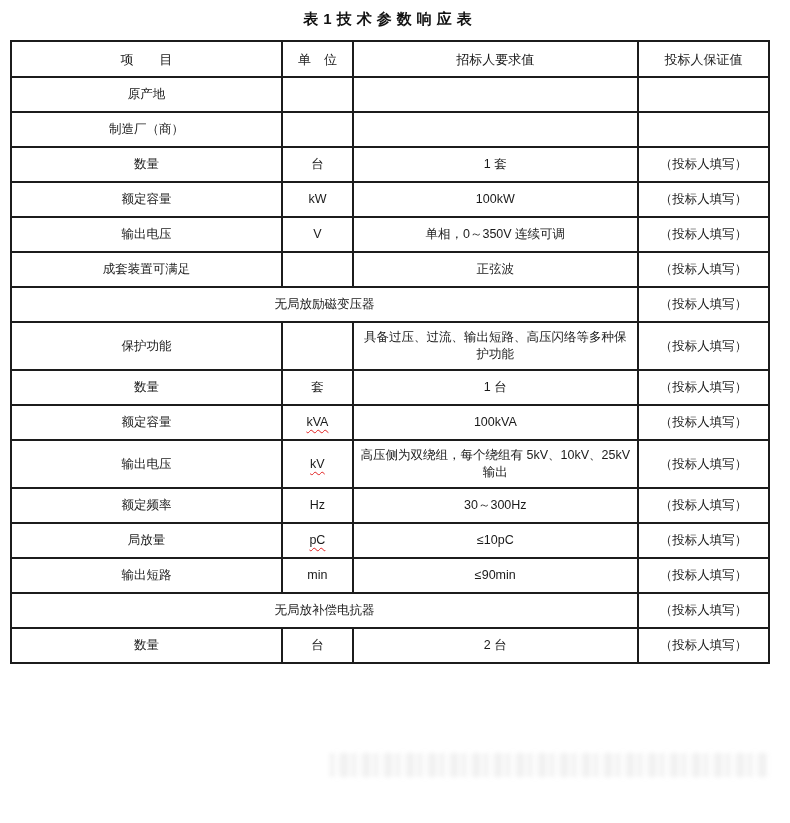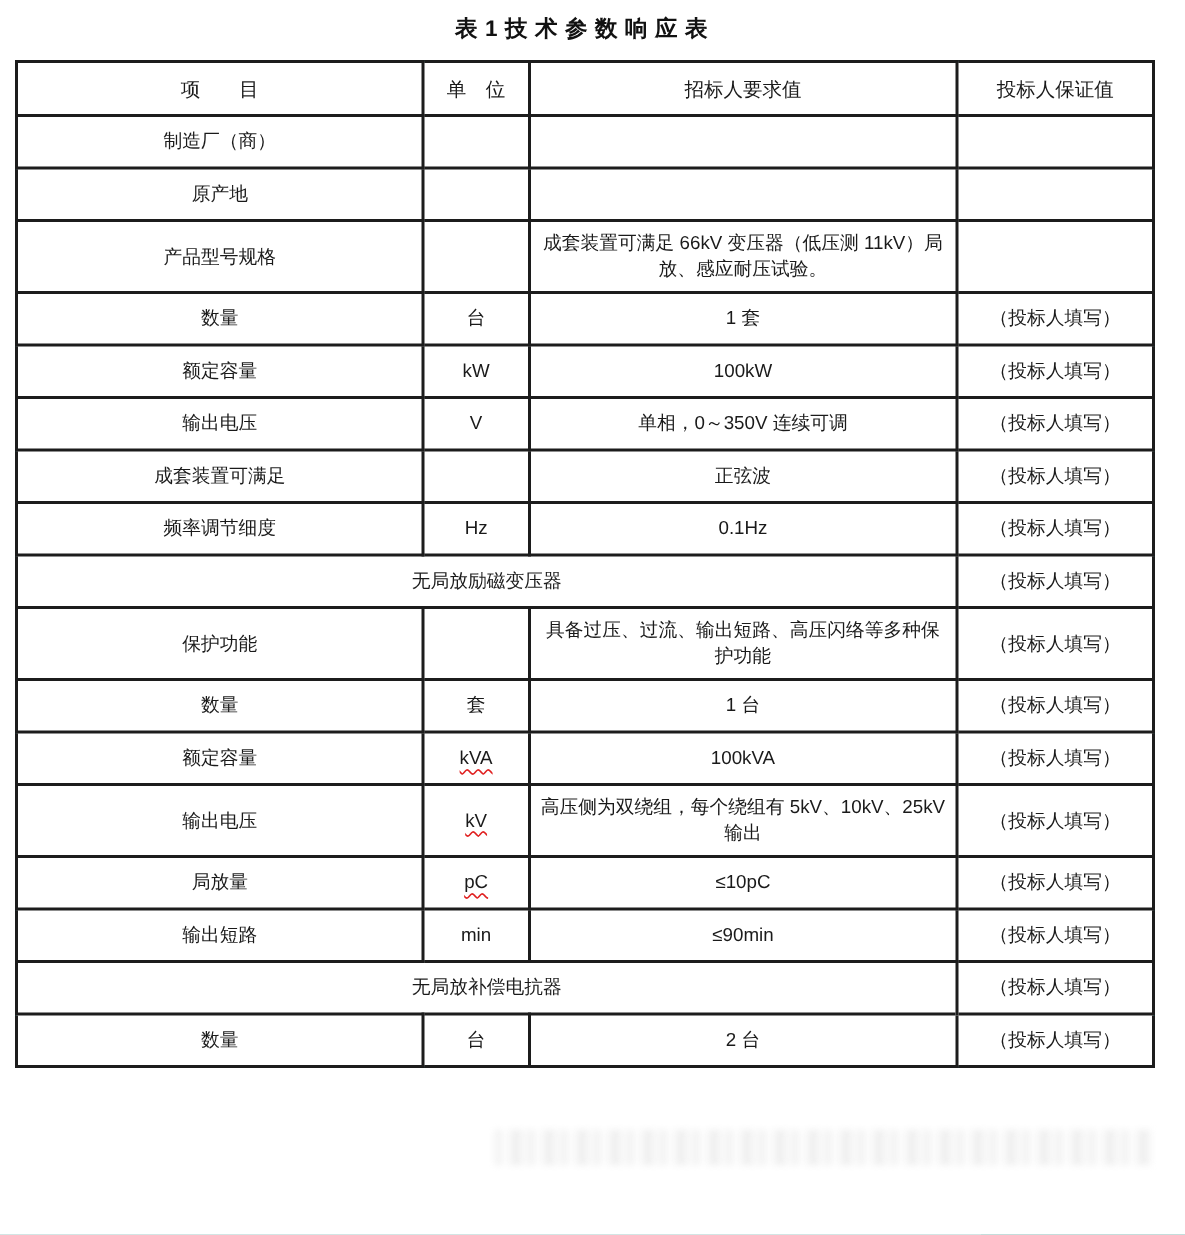--- a/index.html
+++ b/index.html
@@ -111,35 +111,29 @@
       <tr>
         <th>项　　目</th>
         <th>单　位</th>
         <th>招标人要求值</th>
         <th>投标人保证值</th>
       </tr>
     </thead>
     <tbody id="table-body">
 
     <tr>
+          <td>原产地</td>
+          <td></td>
+          <td></td>
+          <td></td>
+        </tr>
+        <tr>
           <td>制造厂（商）</td>
           <td></td>
           <td></td>
-          <td></td>
-        </tr>
-        <tr>
-          <td>原产地</td>
-          <td></td>
-          <td></td>
-          <td></td>
-        </tr>
-        <tr>
-          <td>产品型号规格</td>
-          <td></td>
-          <td>成套装置可满足 66kV 变压器（低压测 11kV）局放、感应耐压试验。</td>
           <td></td>
         </tr>
         <tr>
           <td>数量</td>
           <td>台</td>
           <td>1 套</td>
           <td>（投标人填写）</td>
         </tr>
         <tr>
           <td>额定容量</td>
@@ -153,26 +147,20 @@
           <td>单相，0～350V 连续可调</td>
           <td>（投标人填写）</td>
         </tr>
         <tr>
           <td>成套装置可满足</td>
           <td></td>
           <td>正弦波</td>
           <td>（投标人填写）</td>
         </tr>
         <tr>
-          <td>频率调节细度</td>
-          <td>Hz</td>
-          <td>0.1Hz</td>
-          <td>（投标人填写）</td>
-        </tr>
-        <tr>
           <td colspan="3">无局放励磁变压器</td>
           <td>（投标人填写）</td>
         </tr>
         <tr>
           <td>保护功能</td>
           <td></td>
           <td>具备过压、过流、输出短路、高压闪络等多种保护功能</td>
           <td>（投标人填写）</td>
         </tr>
         <tr>
@@ -187,20 +175,26 @@
           <td>100kVA</td>
           <td>（投标人填写）</td>
         </tr>
         <tr>
           <td>输出电压</td>
           <td class="misspell">kV</td>
           <td>高压侧为双绕组，每个绕组有 5kV、10kV、25kV 输出</td>
           <td>（投标人填写）</td>
         </tr>
         <tr>
+          <td>额定频率</td>
+          <td>Hz</td>
+          <td>30～300Hz</td>
+          <td>（投标人填写）</td>
+        </tr>
+        <tr>
           <td>局放量</td>
           <td class="misspell">pC</td>
           <td>≤10pC</td>
           <td>（投标人填写）</td>
         </tr>
         <tr>
           <td>输出短路</td>
           <td>min</td>
           <td>≤90min</td>
           <td>（投标人填写）</td>

